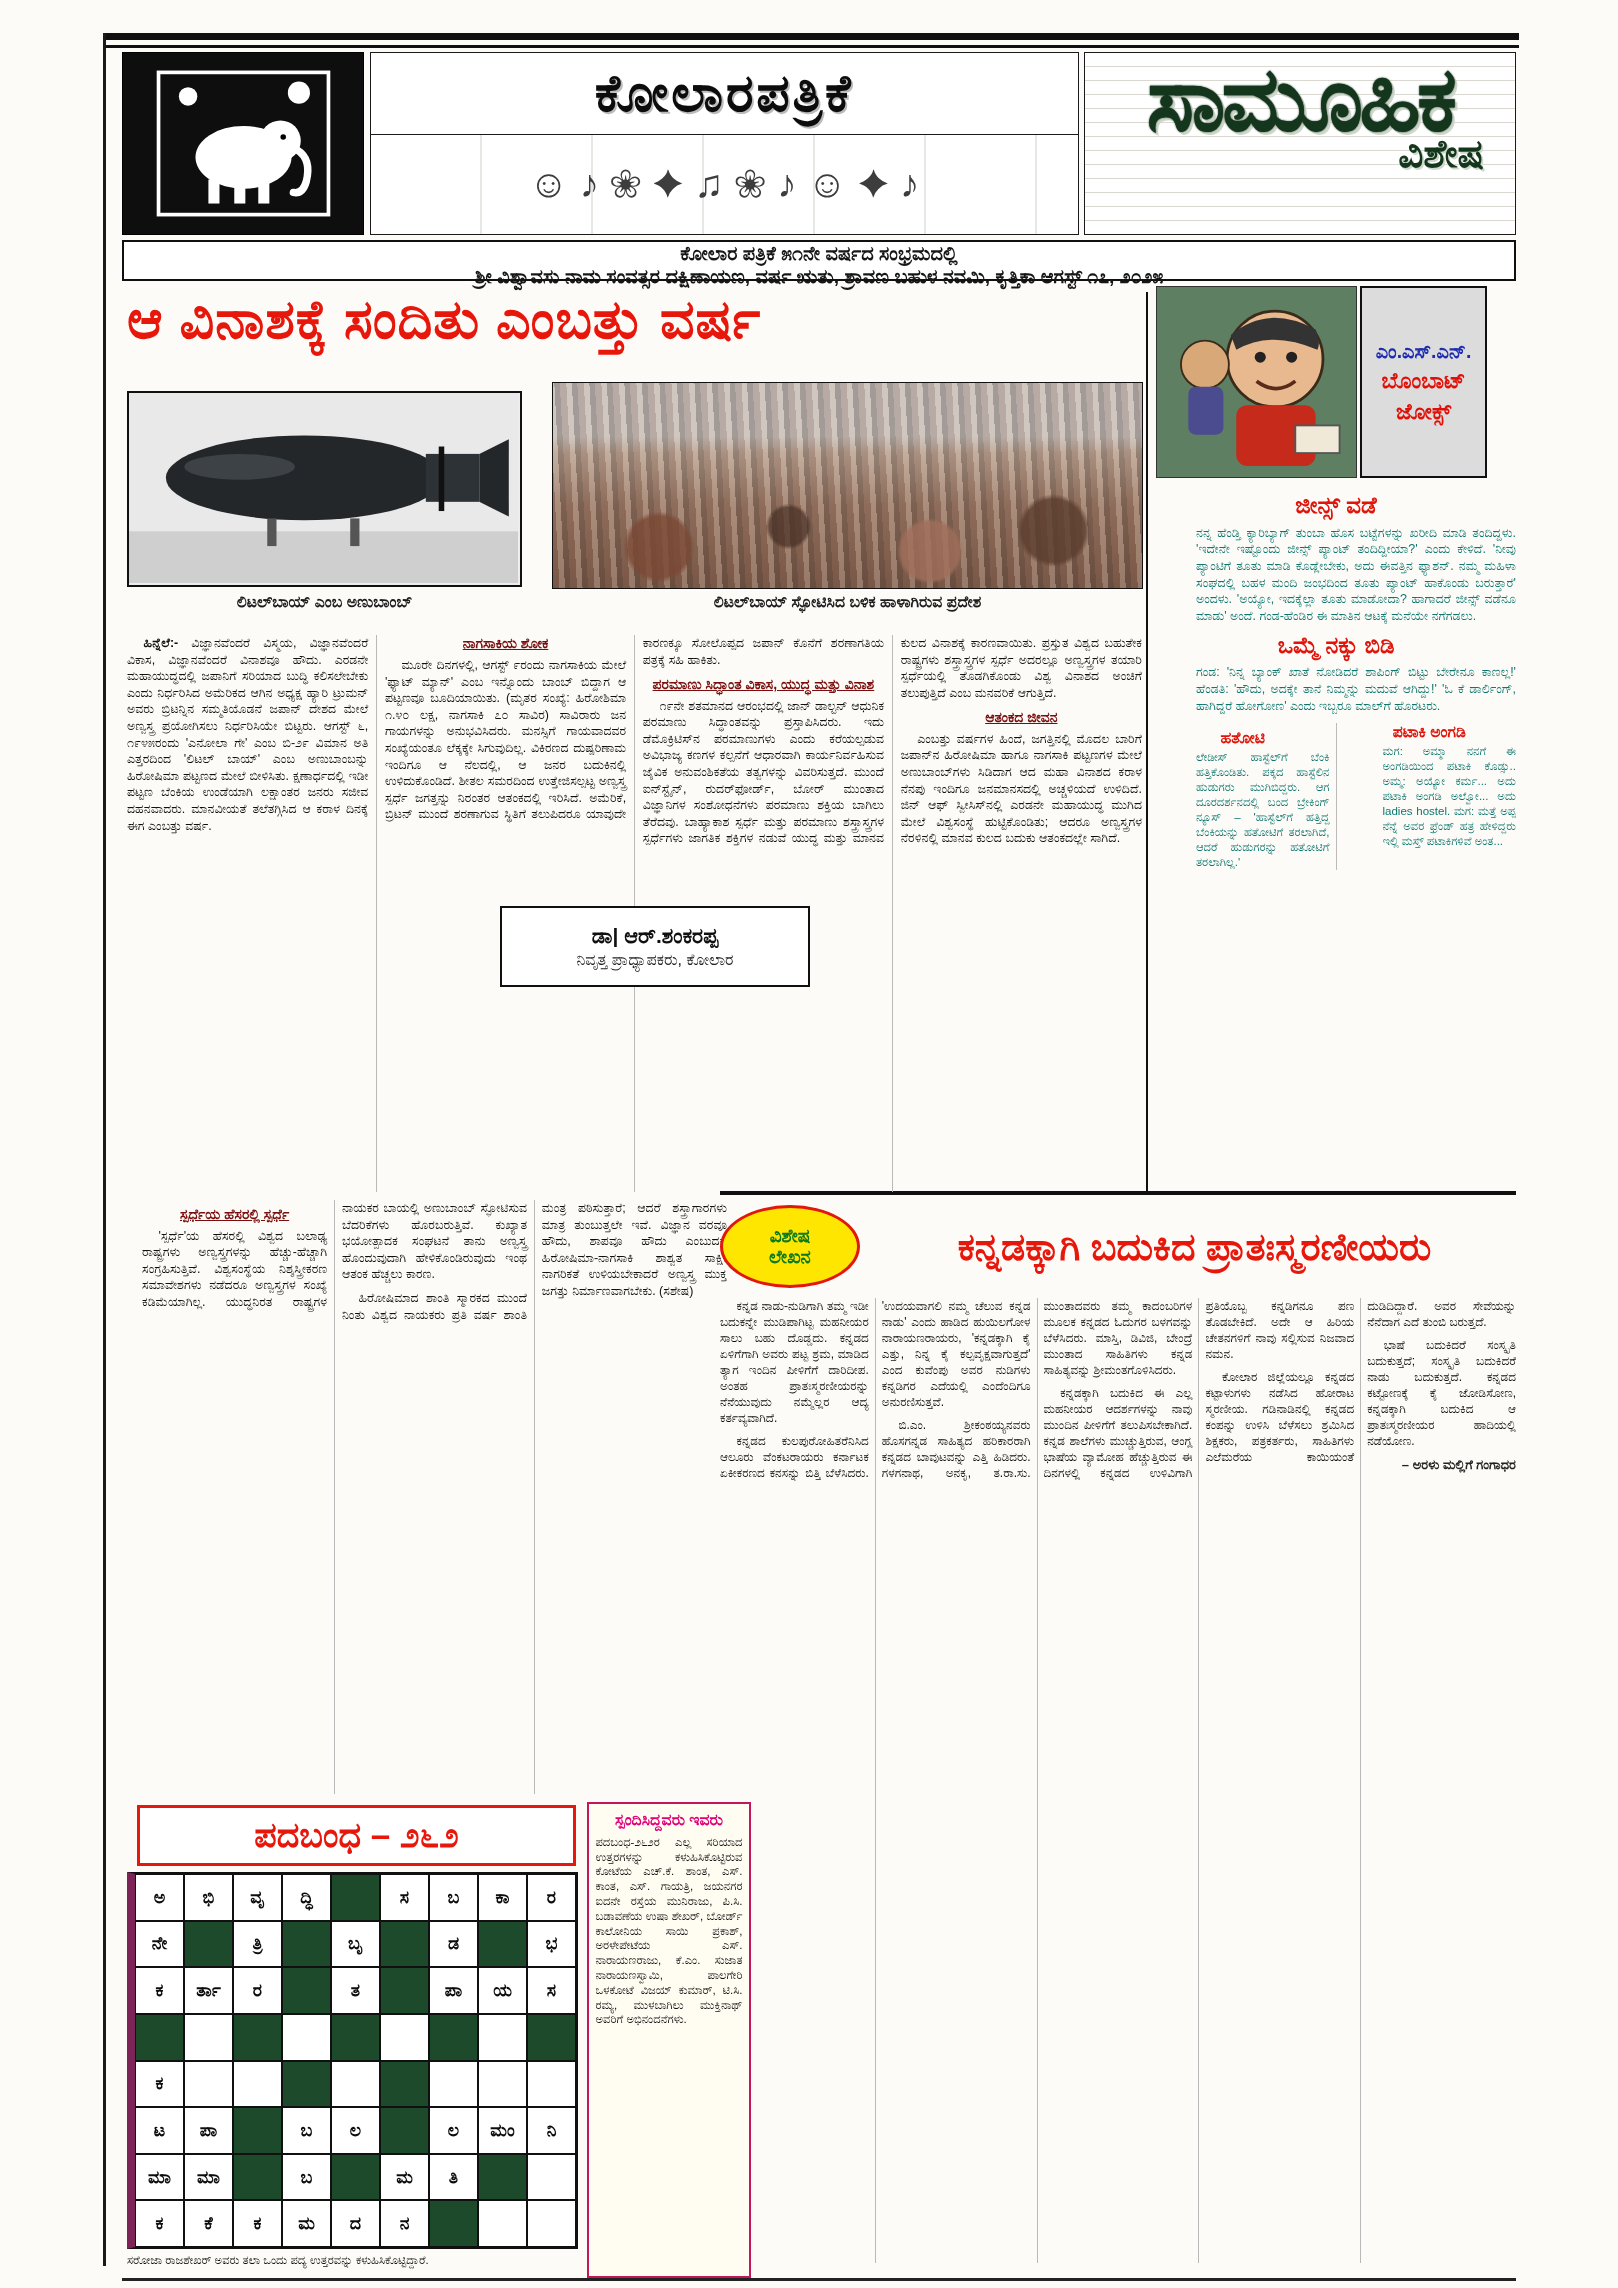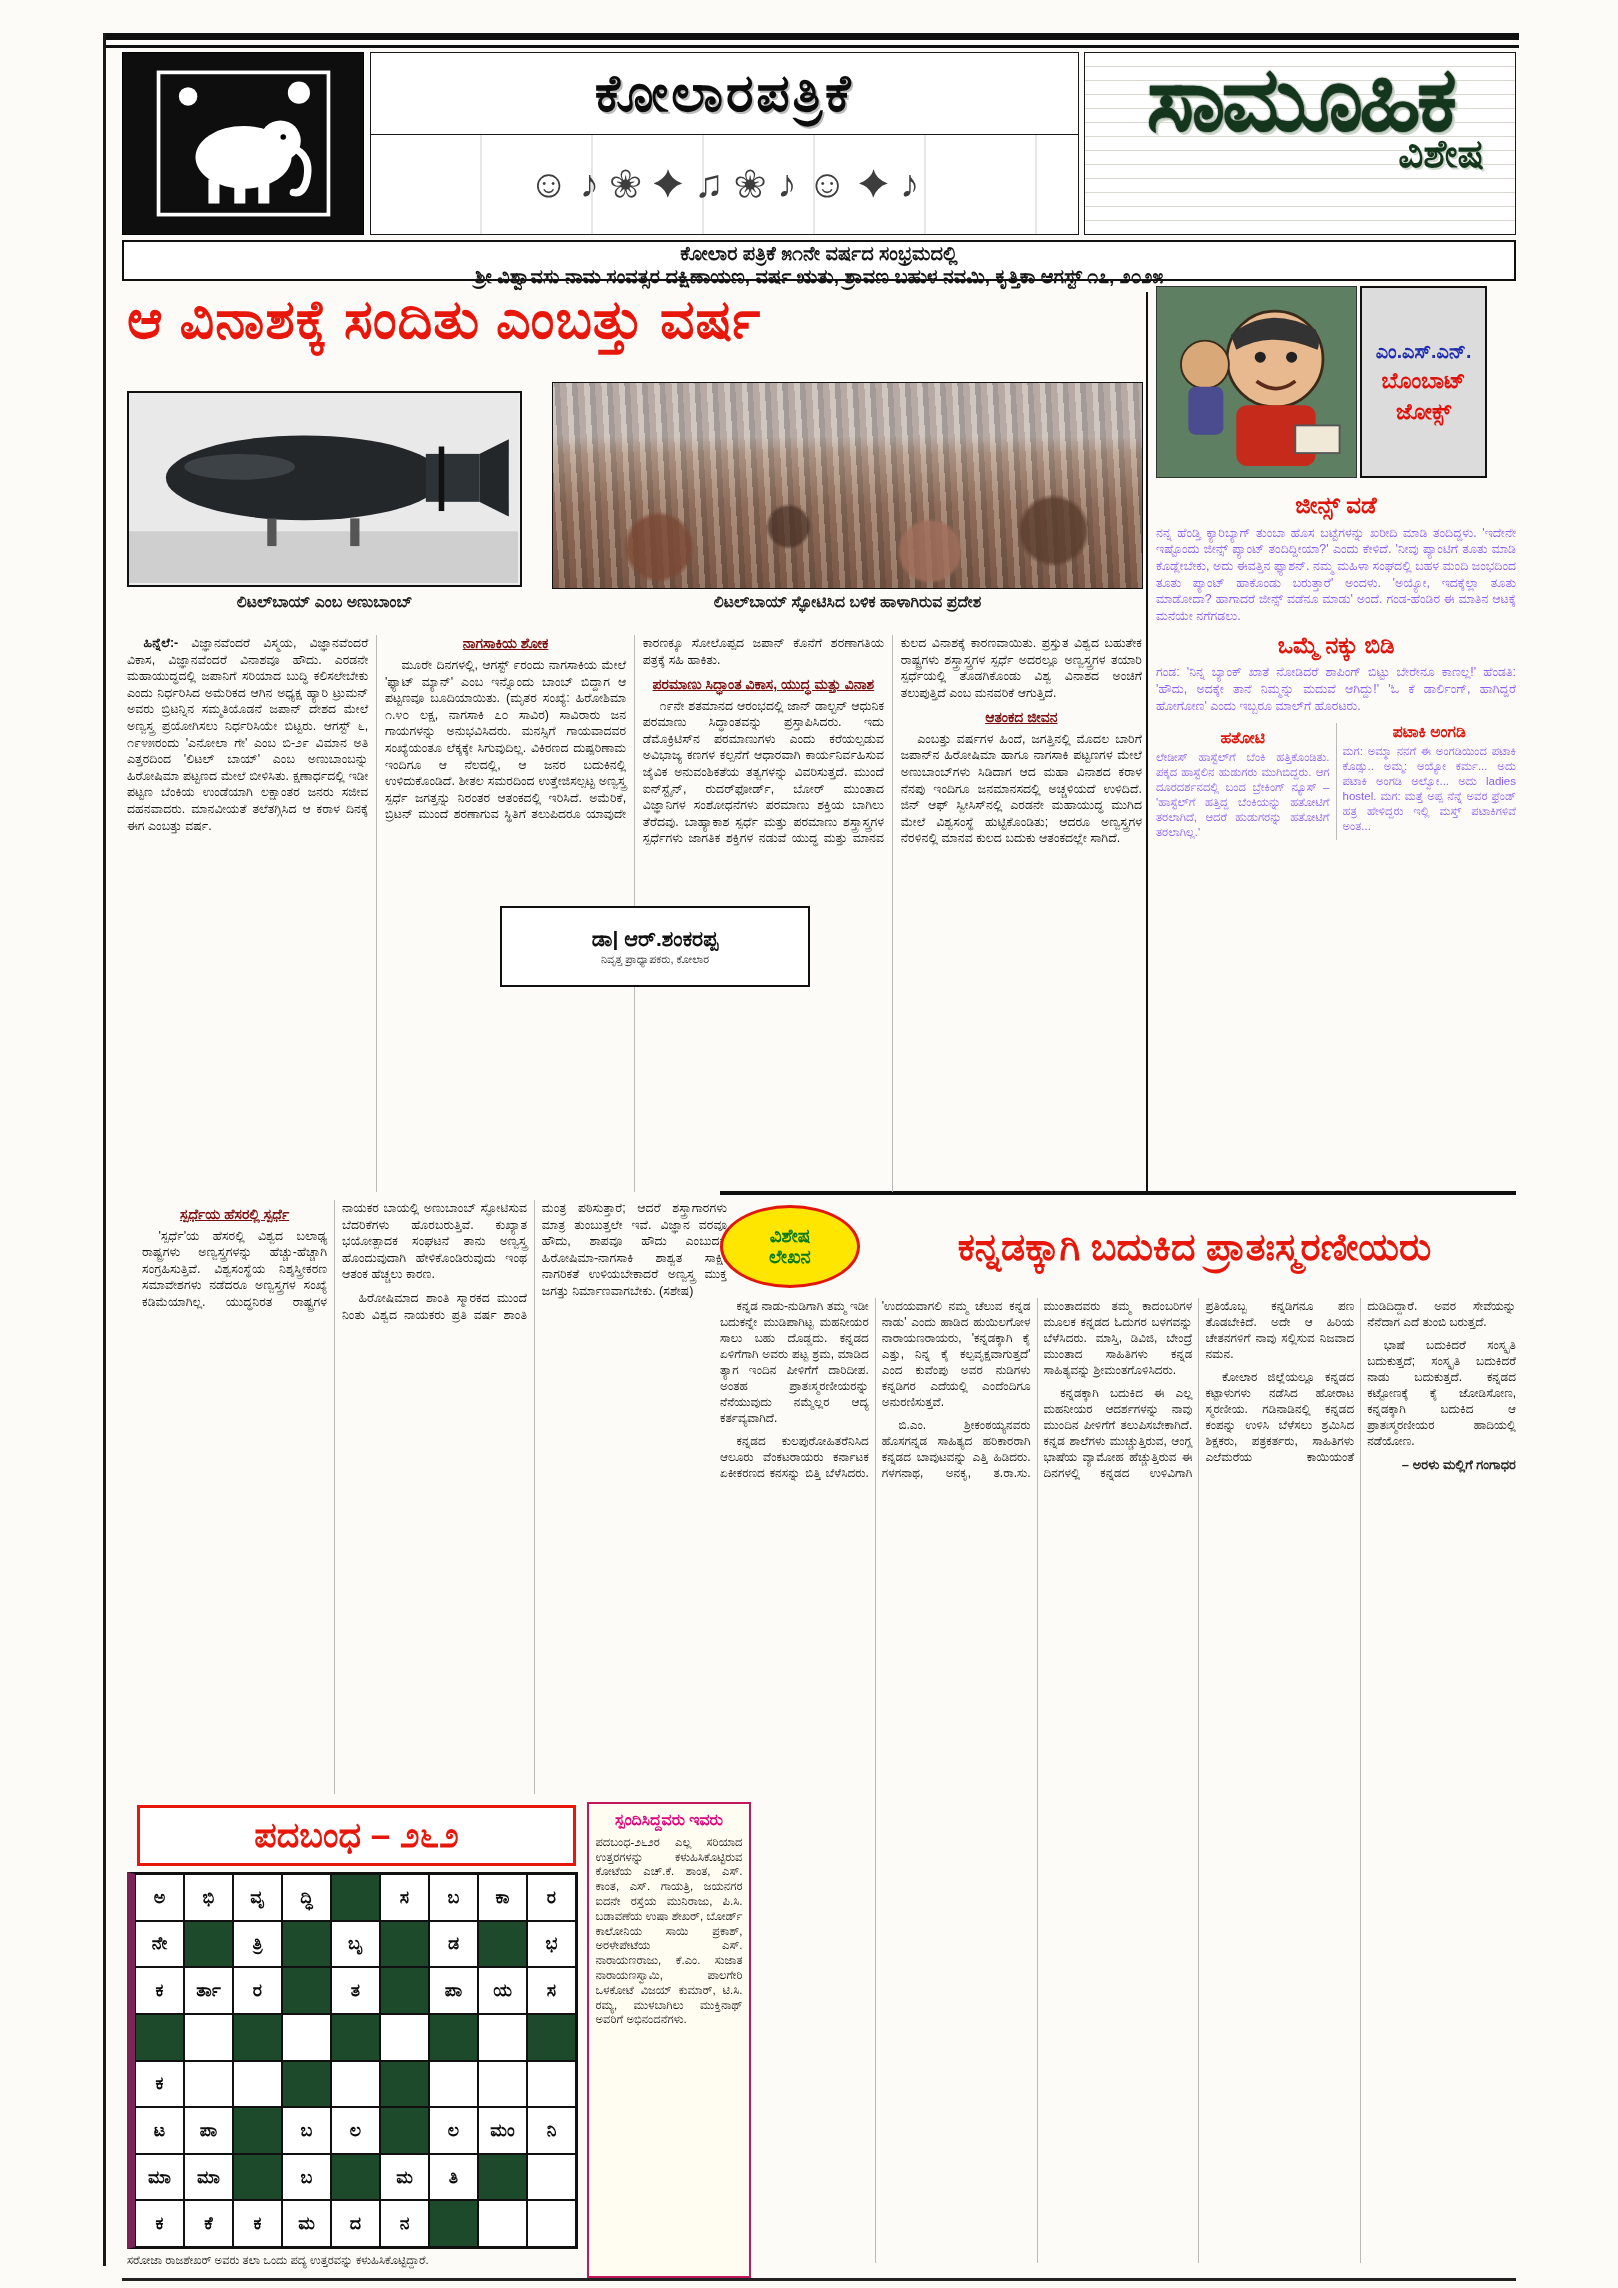--- a/index.html
+++ b/index.html
@@ -65,35 +65,35 @@
   .cap-ruins { left:552px; top:593px; width:591px; }
 
   
   .vrule-jokes { left:1146px; top:292px; width:1.8px; height:901px; background:#101010; }
   .hr-special { left:720px; top:1191px; width:796px; height:3.7px; background:#101010; }
 
   
   .jokes-col { left:1156px; top:485px; width:360px; height:707px; overflow:hidden; }
   .joke-title { color:#e0140a; font-size:23px; font-weight:800; text-align:center; margin:7.4px 0 5.5px; }
   .joke-title.small { font-size:15.7px; margin:5.5px 0 2.8px; }
-  .joke-text { font-size:12.5px; line-height:16.6px; text-align:justify; color:#8b5cf6; }
+  .joke-text { font-size:12.5px; line-height:16.6px; text-align:justify; color:#0f766e;margin-left:40px; }
   .jokes-two { column-count:2; column-gap:13px; column-rule:0.9px solid #bbb; margin-top:9.2px; }
   .jokes-two .joke-text { font-size:11.5px; line-height:15px; }
 
   
   .main-cols { left:127px; top:635px; width:1015px; height:557px; column-count:4; column-gap:16.6px;
      column-rule:0.9px solid #b9b9b9; font-size:12.5px; line-height:16.6px; text-align:justify; color:#101010; overflow:hidden; }
   .main-cols p, .cont-cols p, .special-cols p { margin-bottom:7.4px; text-indent:16.6px; }
   .subhead { color:#7a0d0d; font-size:14px; font-weight:800; text-align:center; text-decoration:underline; margin:5.5px 0; }
   .leadlbl { font-weight:800; }
 
   .byline-box { left:500px; top:906px; width:310px; height:81px; background:#fff; border:2.8px solid #101010;
      display:flex; flex-direction:column; align-items:center; justify-content:center; z-index:5; }
   .byline-name { font-size:21px; font-weight:800; color:#101010; }
-  .byline-role { font-size:11px; color:#222; margin-top:2.8px; }
+  .byline-role { font-size:16px; color:#222; margin-top:2.8px; }
 
   
   .cont-cols { left:142px; top:1200px; width:585px; height:594px; column-count:3; column-gap:14.8px;
      column-rule:0.9px solid #b9b9b9; font-size:12.5px; line-height:16.6px; text-align:justify; color:#101010; overflow:hidden; }
 
   
   .special-head { left:720px; top:1202px; width:796px; height:89px; display:flex; align-items:center; gap:13px; }
   .badge { width:140px; height:83px; border-radius:50%; background:#ffe600; border:3.7px solid #e1170b;
      display:flex; flex-direction:column; align-items:center; justify-content:center; flex:0 0 auto; }
   .badge div { color:#0a7a1e; font-size:18.5px; font-weight:800; line-height:1.1; }

